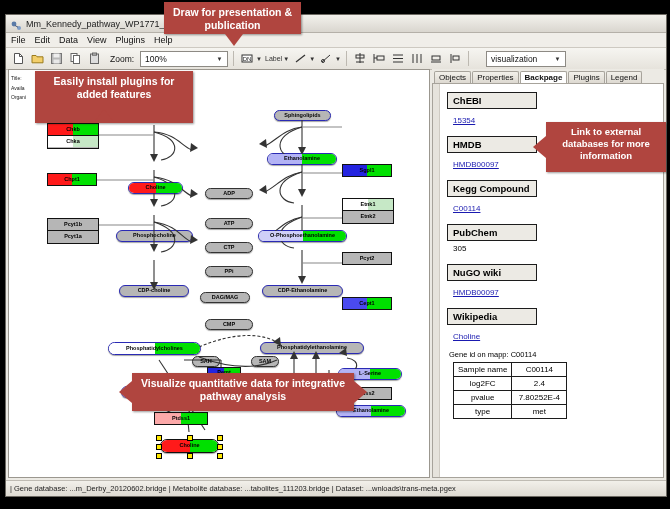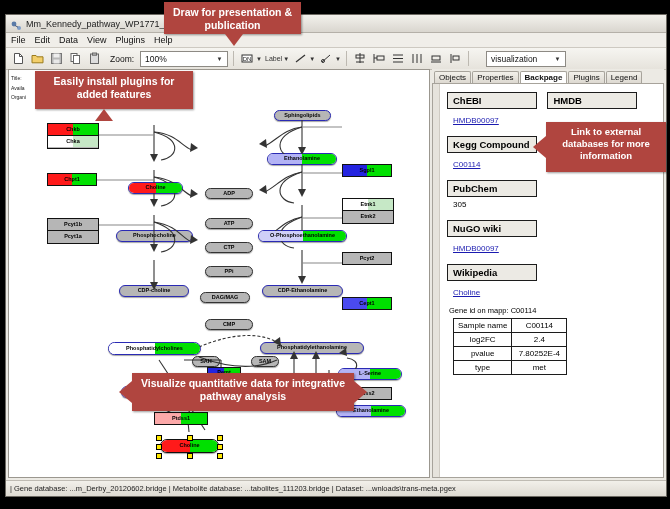--- a/index.html
+++ b/index.html
@@ -455,21 +455,21 @@
       <div class="gbox node" style="position:absolute;left:330px;top:317px;width:53px;height:13px;z-index:3;background:#b6b6b6;">
           <span class="lbl">Ptdss2</span>
         </div>
 
       <div class="gbox node" style="position:absolute;left:145px;top:342px;width:54px;height:13px;z-index:3;overflow:hidden;background:#fff;">
         <span class="half left50" style="background:#fca9a9;"></span>
         <span class="half right50" style="background:#00e000;"></span>
         <span class="lbl">Ptdss1</span>
       </div>
 
-      <div class="callout" style="left:26px;top:1px;width:158px;height:38px;">
+      <div class="callout" style="left:26px;top:1px;width:158px;height:52px;">
         <span>Easily install plugins for added features</span>
       </div>
       <div class="arrow-up" style="left:86px;top:39px;"></div>
 
       <div class="callout" style="left:123px;top:303px;width:222px;height:38px;">
         <span>Visualize quantitative data  for integrative pathway analysis</span>
       </div>
       <div class="arrow-lf" style="left:110px;top:311px;"></div>
       <div class="arrow-rt" style="left:345px;top:311px;"></div>
 
@@ -480,20 +480,21 @@
         <div class="tab">Objects</div>
         <div class="tab">Properties</div>
         <div class="tab active">Backpage</div>
         <div class="tab">Plugins</div>
         <div class="tab">Legend</div>
       </div>
       <div class="bp">
         <div class="bp-scroll"></div>
 
         <div class="dbhead">ChEBI</div>
+        <div><a class="dblink" href="#">15354</a></div>
 
         <div class="dbhead">HMDB</div>
         <div><a class="dblink" href="#">HMDB00097</a></div>
 
         <div class="dbhead">Kegg Compound</div>
         <div><a class="dblink" href="#">C00114</a></div>
 
         <div class="dbhead">PubChem</div>
         <div class="dbval">305</div>
 

